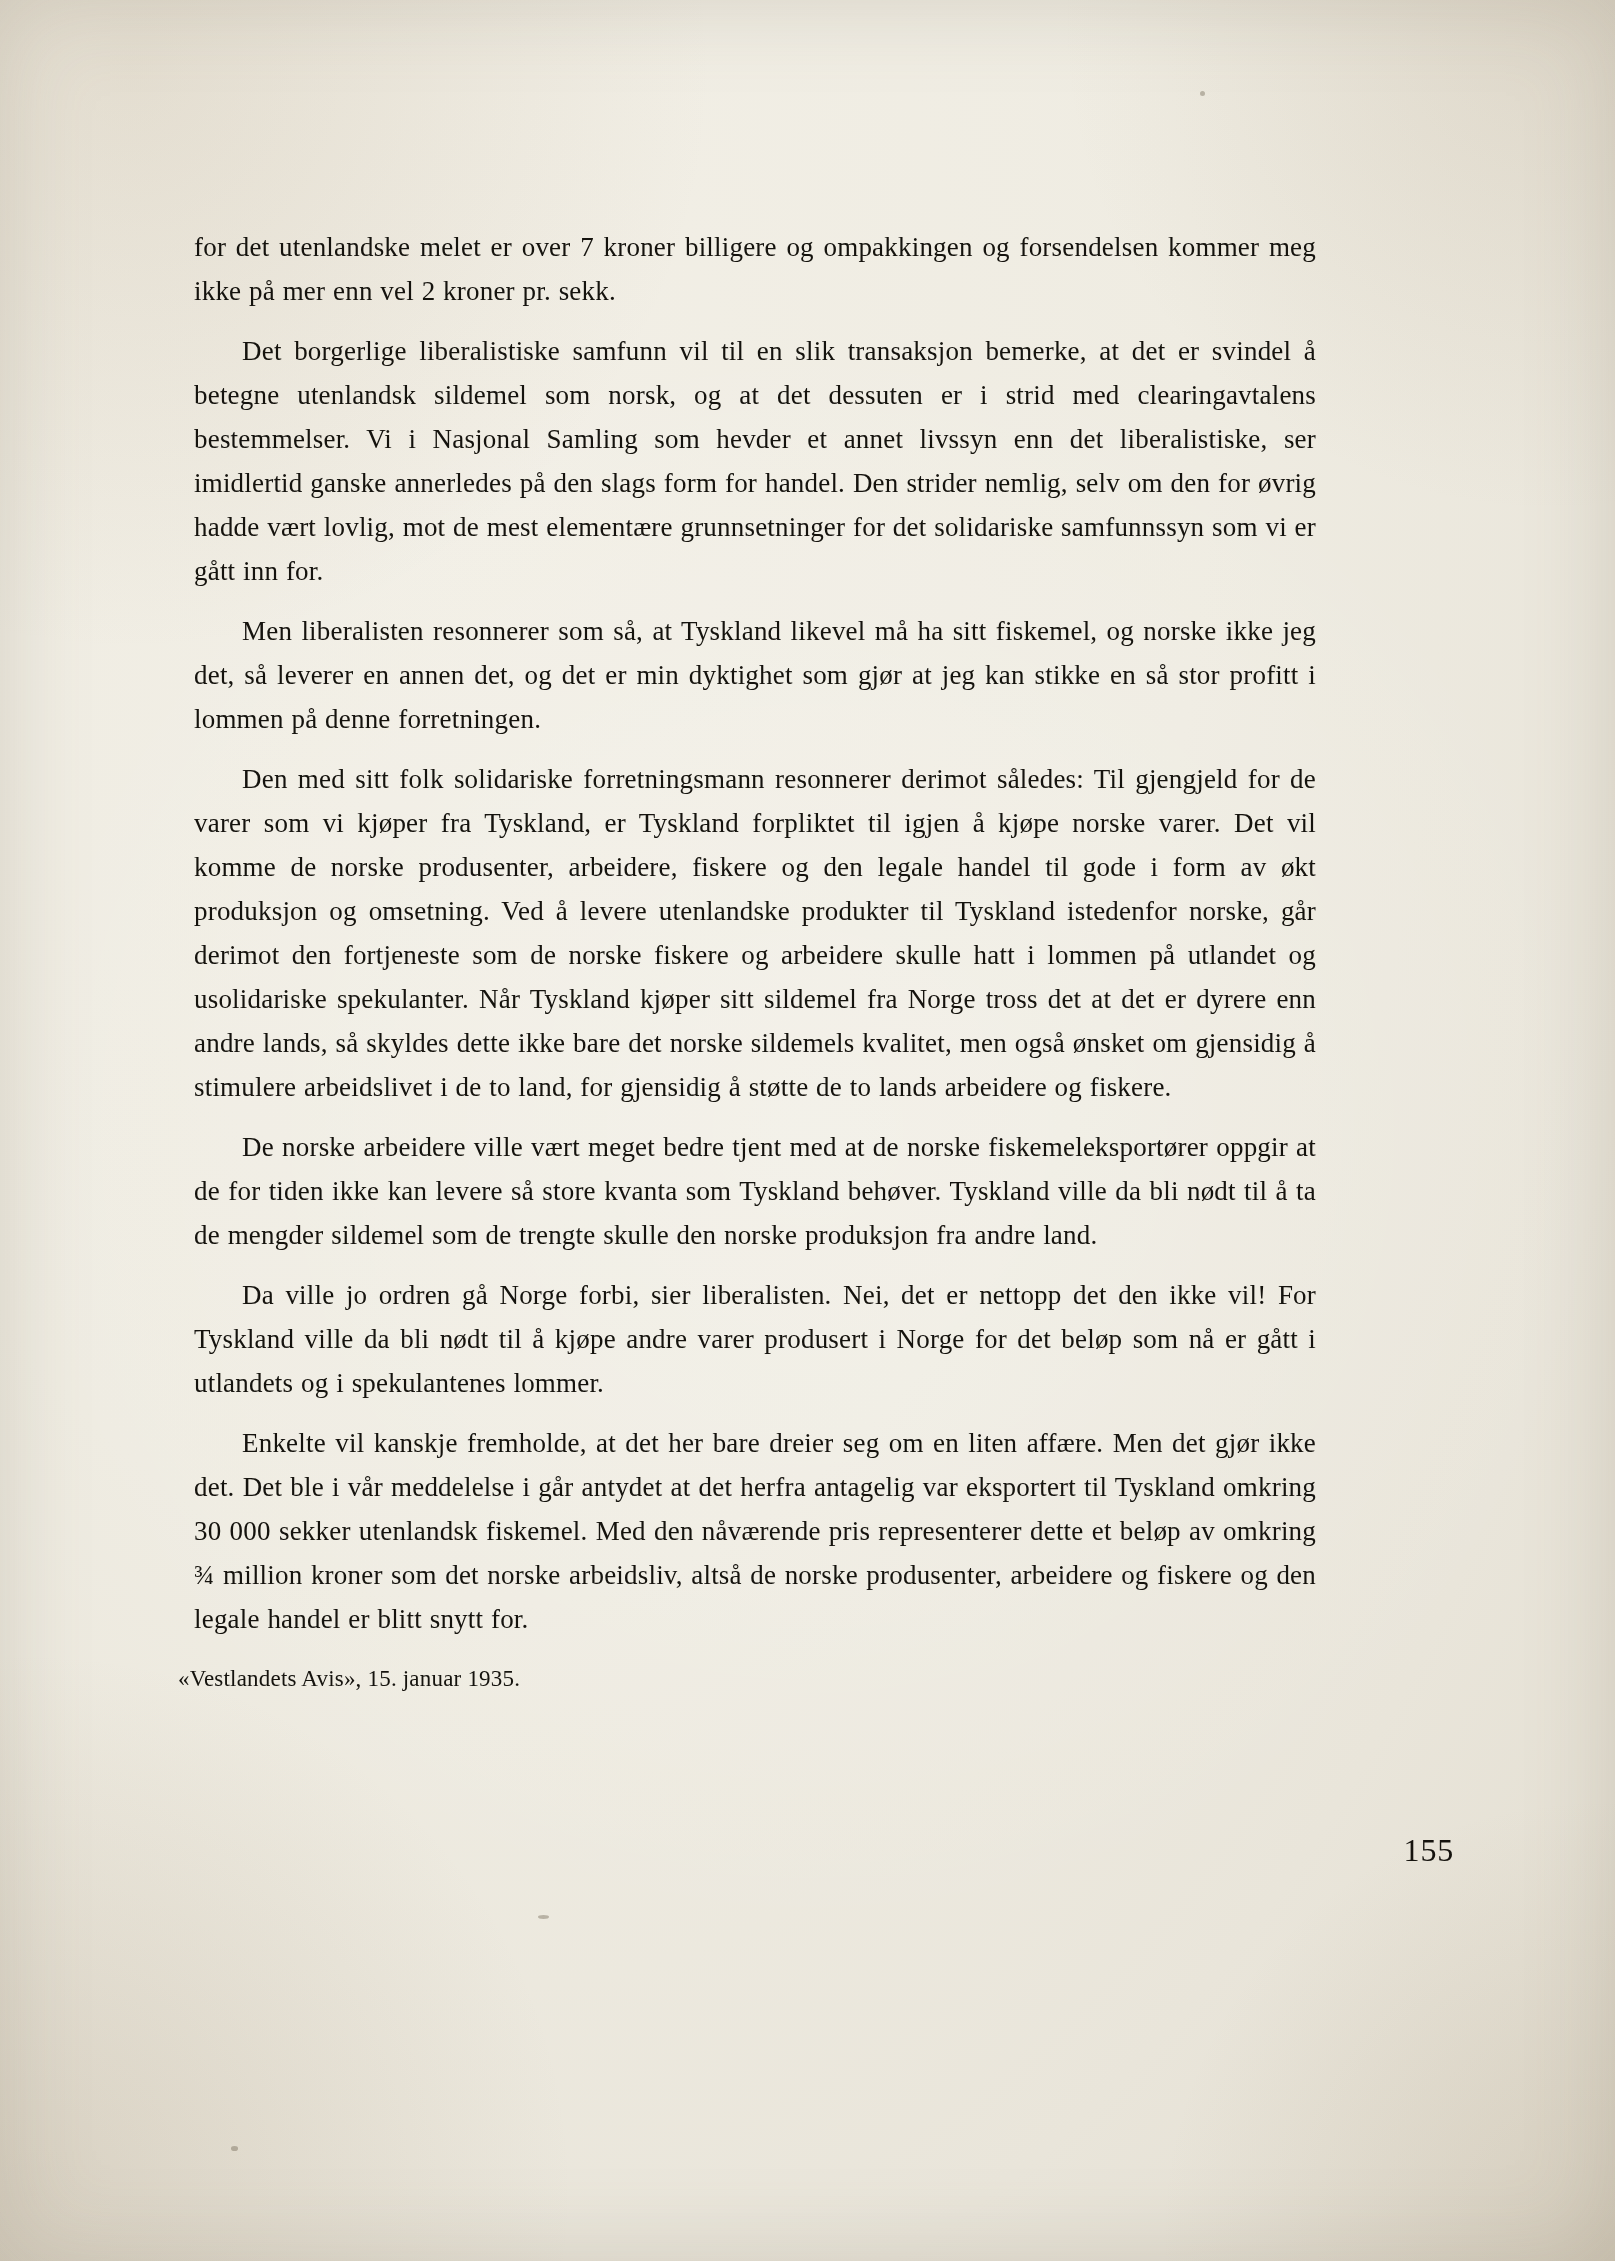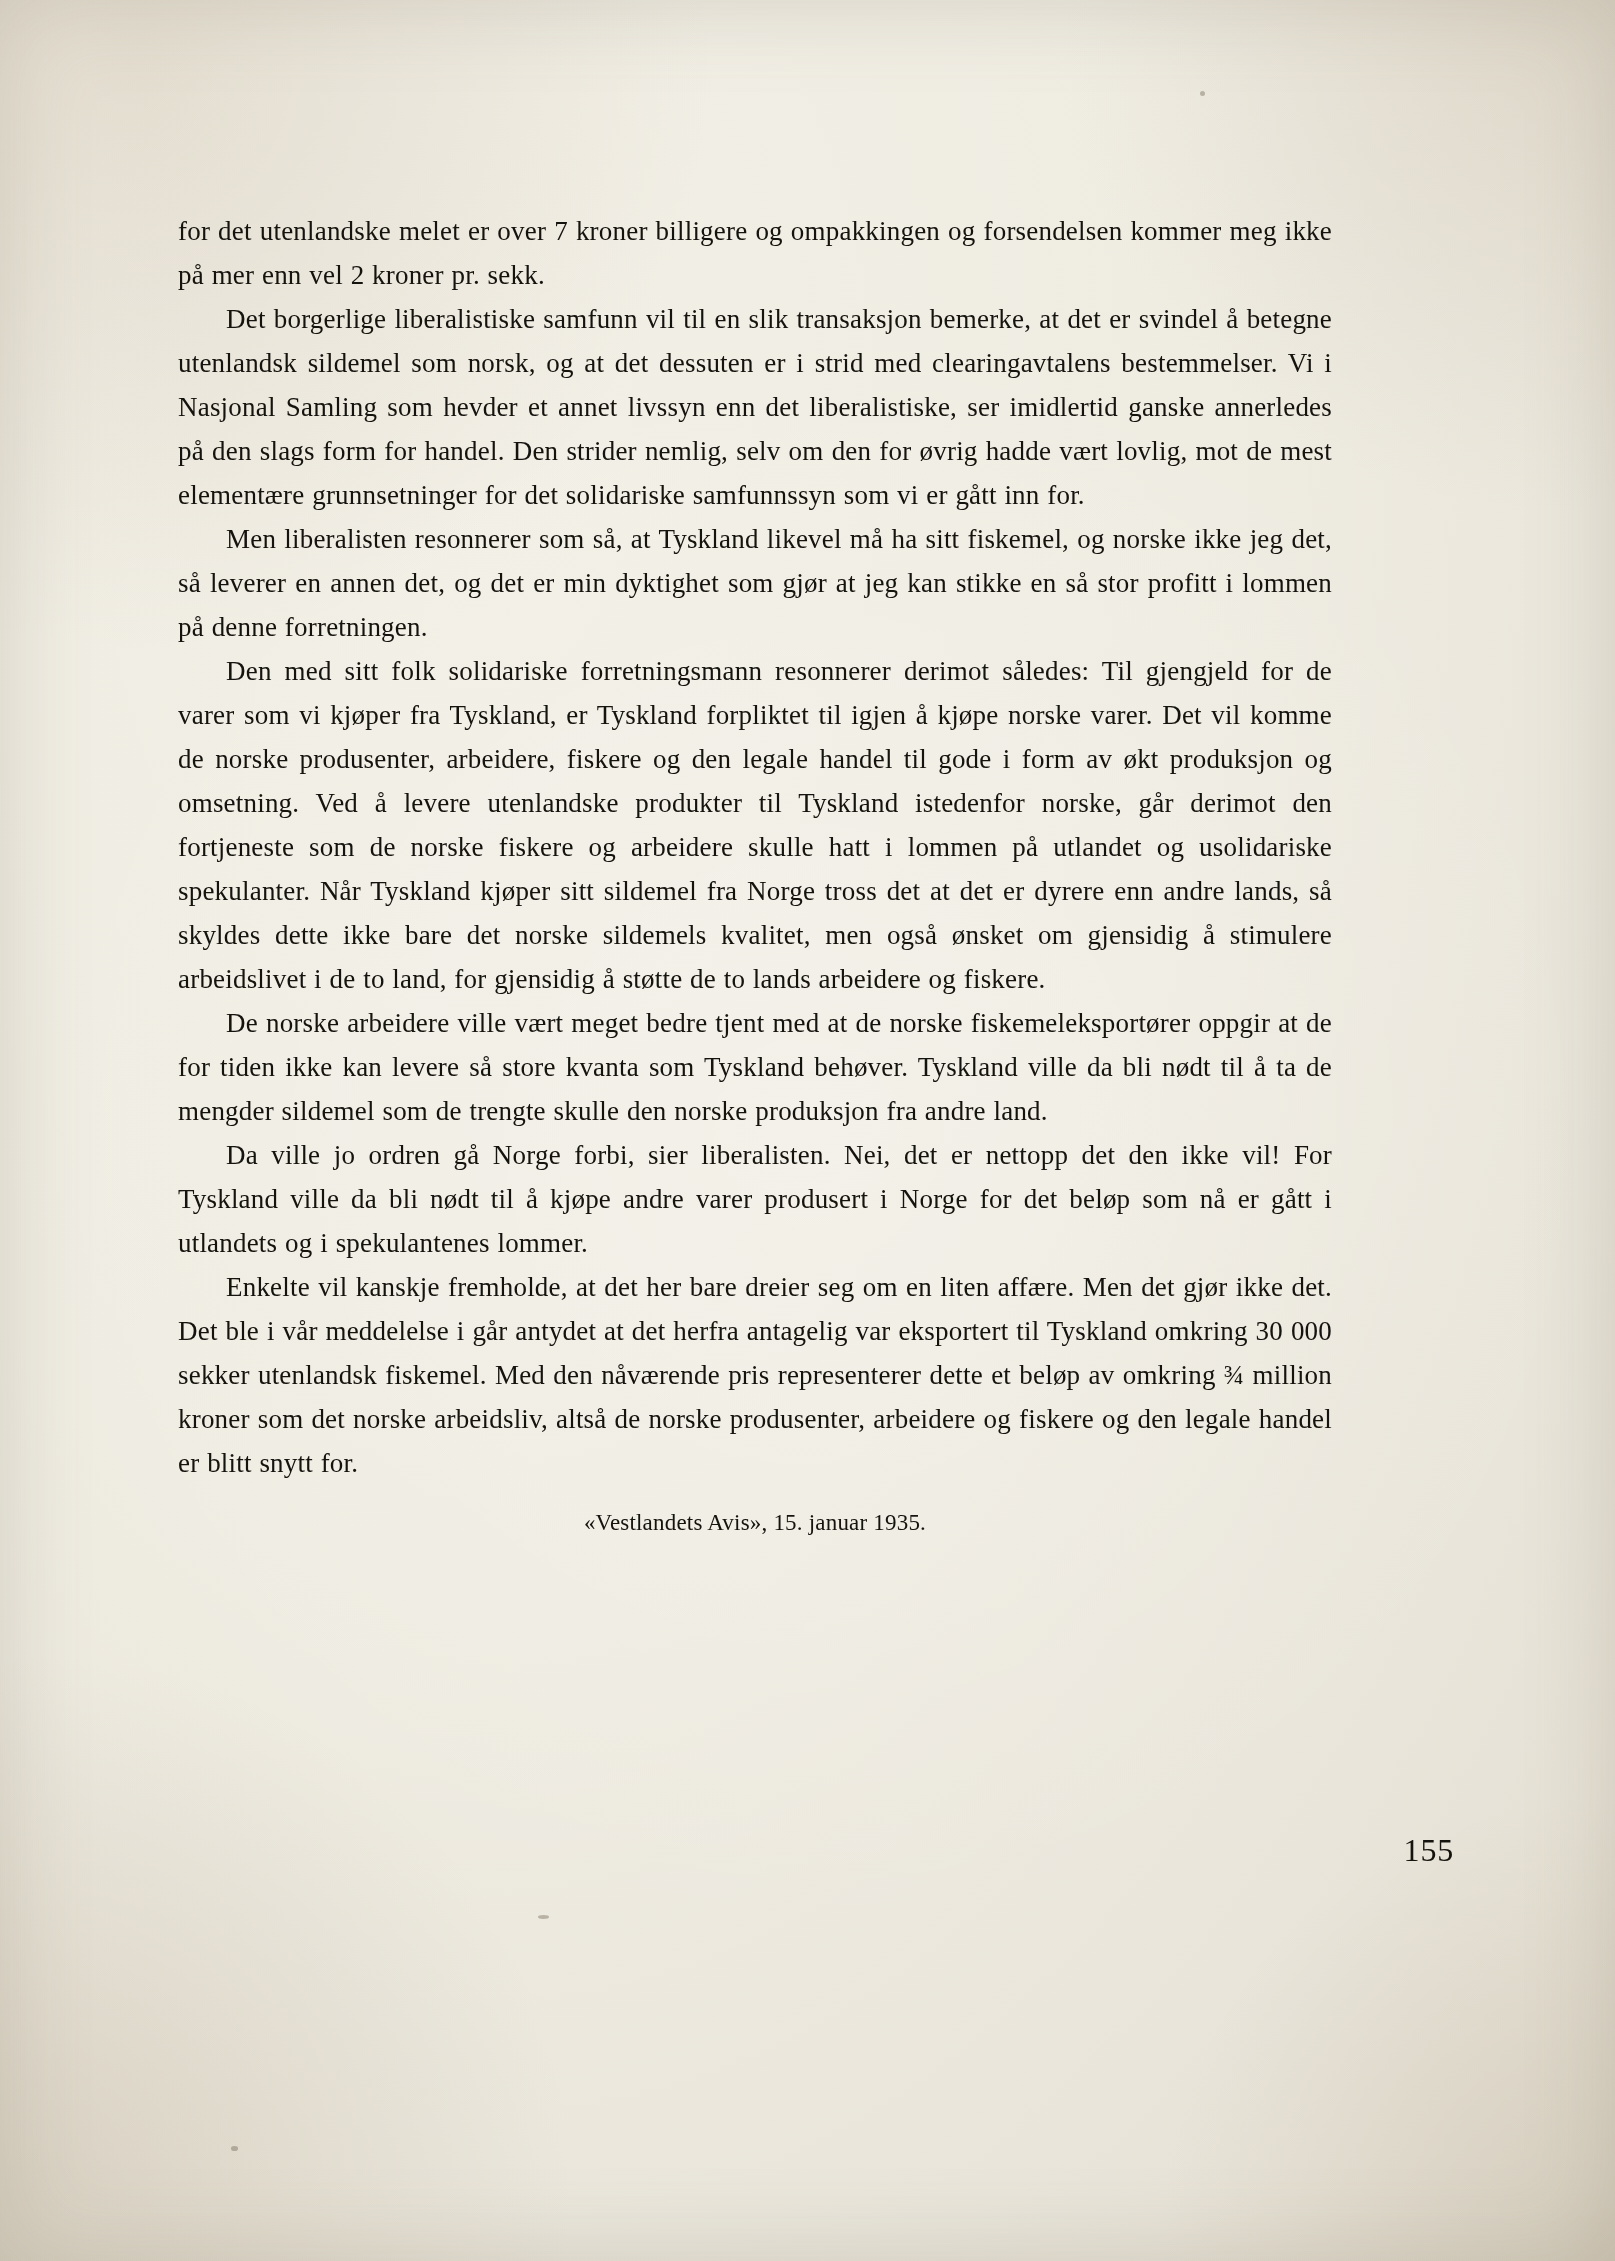--- a/index.html
+++ b/index.html
@@ -37,38 +37,38 @@
     pointer-events: none;
     box-shadow: inset 0 0 92px rgba(120,105,80,0.22);
   }
   .content {
     position: absolute;
     left: 178px;
     top: 209px;
     width: 1154px;
   }
   p {
-    margin: 0;
+    margin: 16px;
     text-align: justify;
     text-justify: inter-word;
     font-size: 27px;
     line-height: 44px;
     letter-spacing: 0.2px;
     word-spacing: 0.8px;
     color: #15130e;
   }
   p.indent {
     text-indent: 48px;
   }
   p.first {
     text-indent: 0;
   }
   .source {
     margin-top: 20px;
-    text-align: center;
+    text-align: left;
     font-size: 23px;
     line-height: 35px;
     letter-spacing: 0.2px;
     color: #15130e;
   }
   .folio {
     position: absolute;
     right: 162px;
     top: 1832px;
     font-size: 32px;

